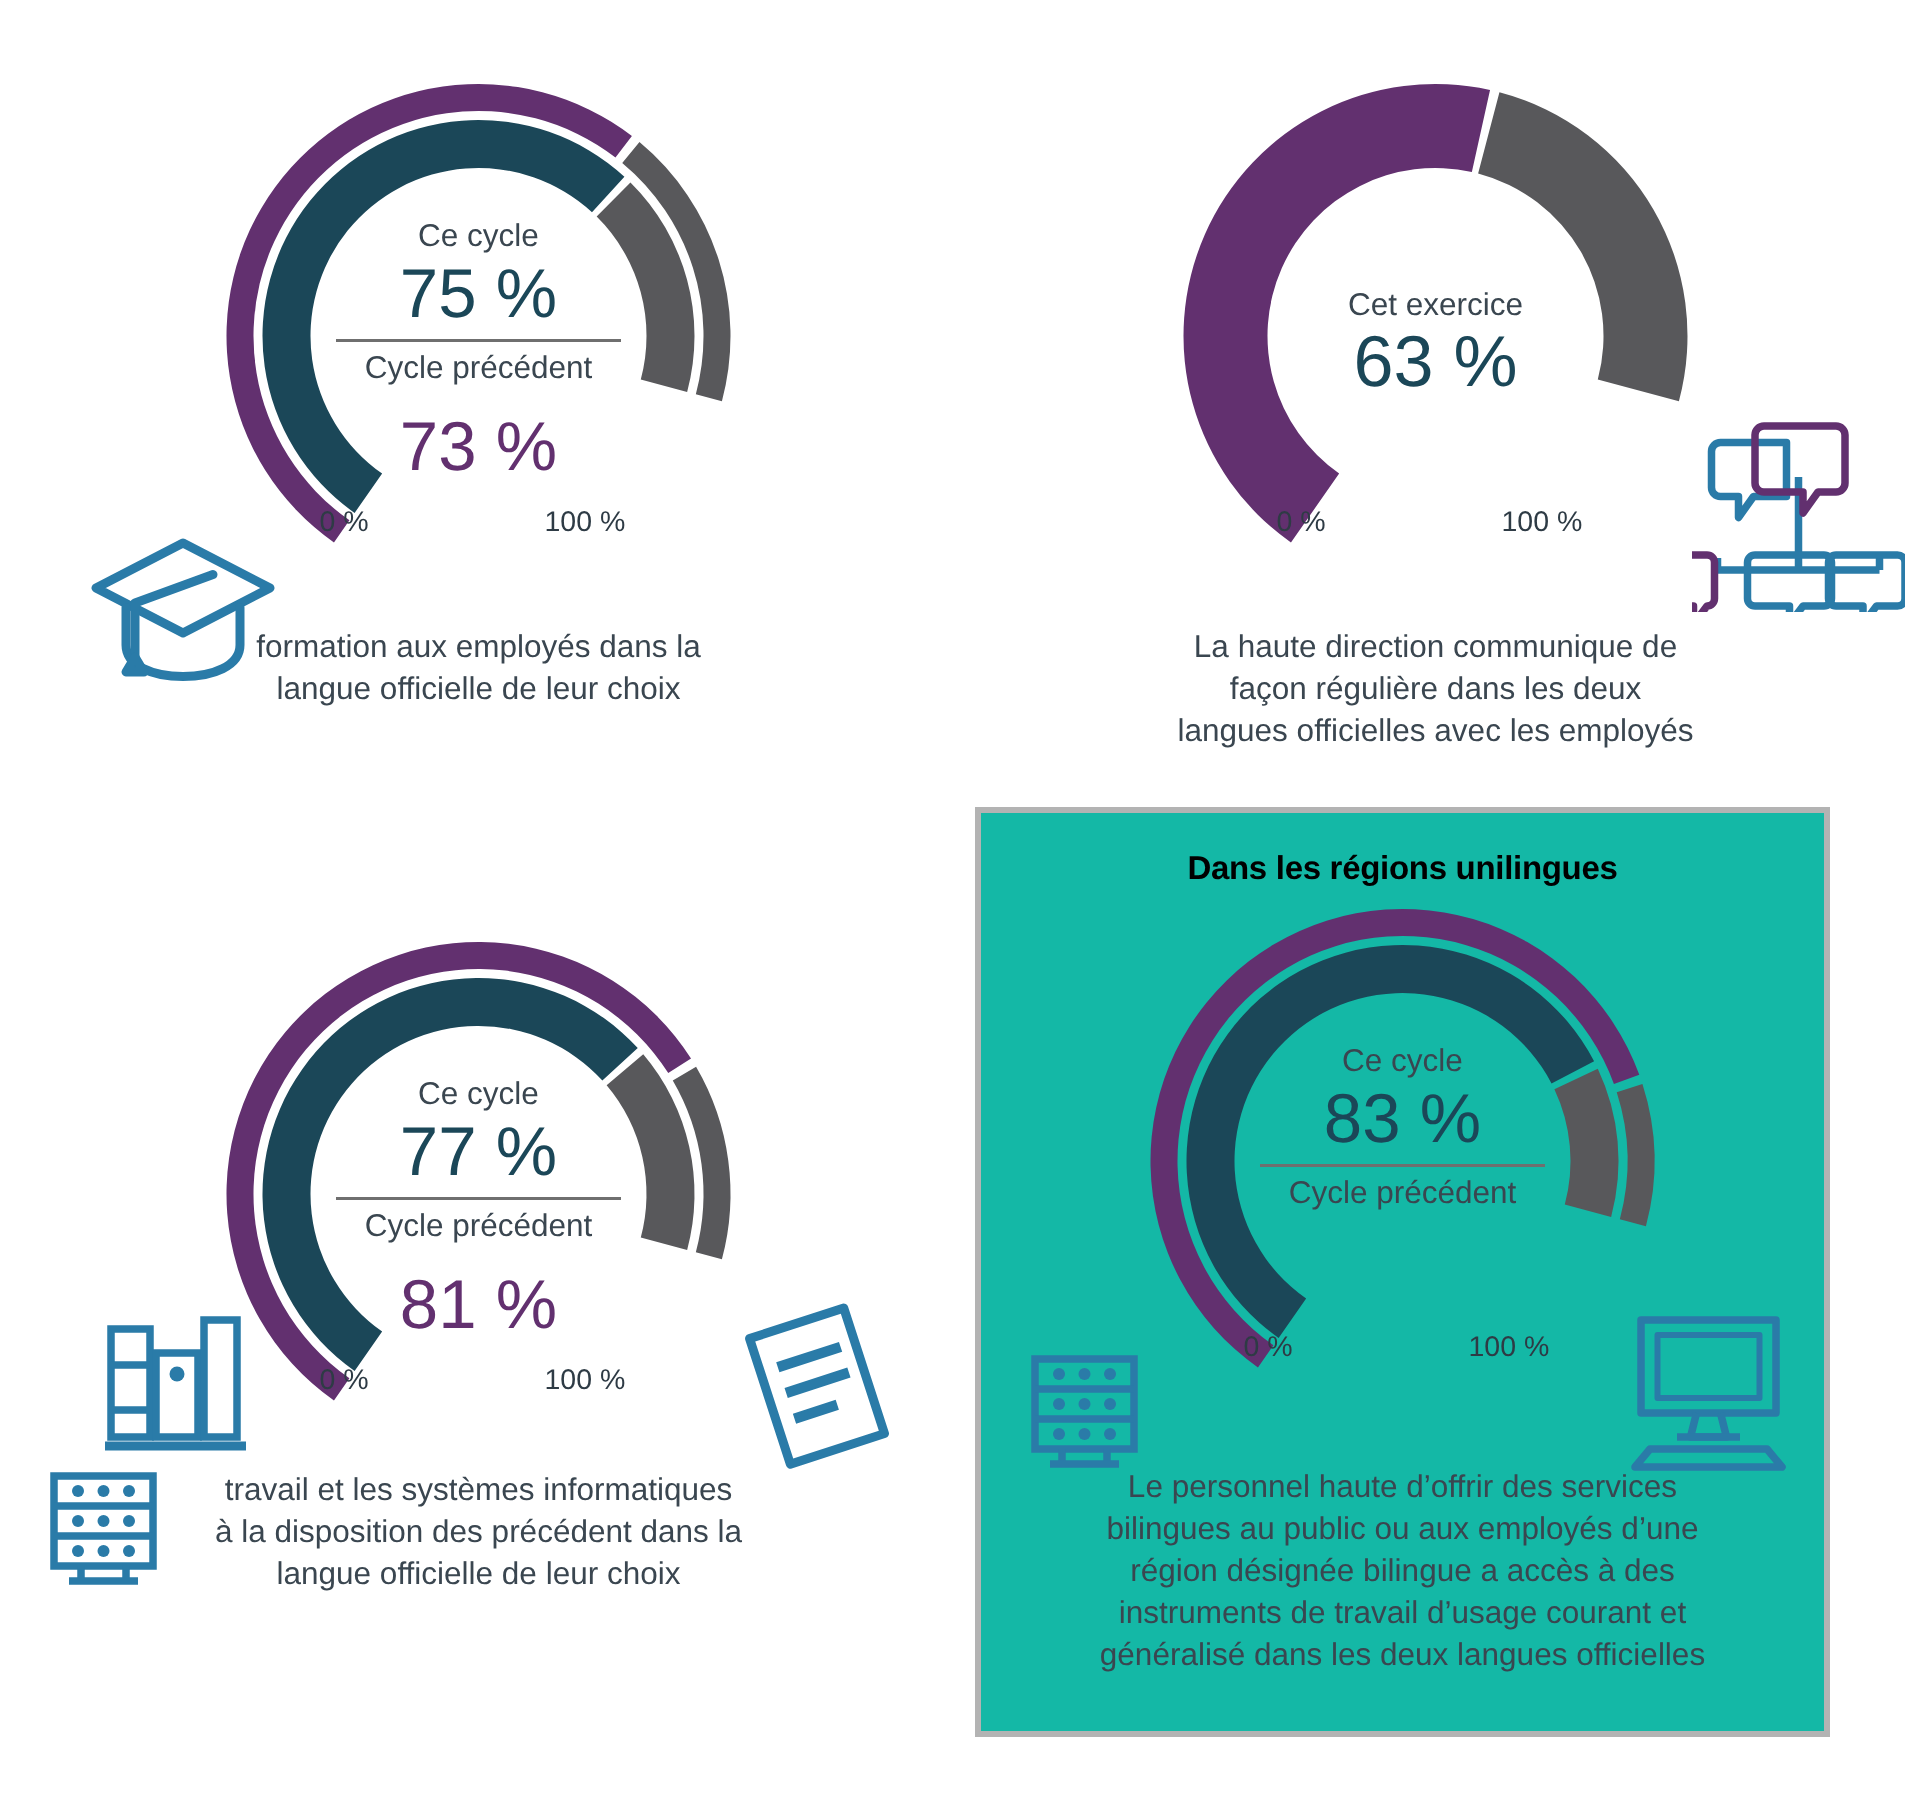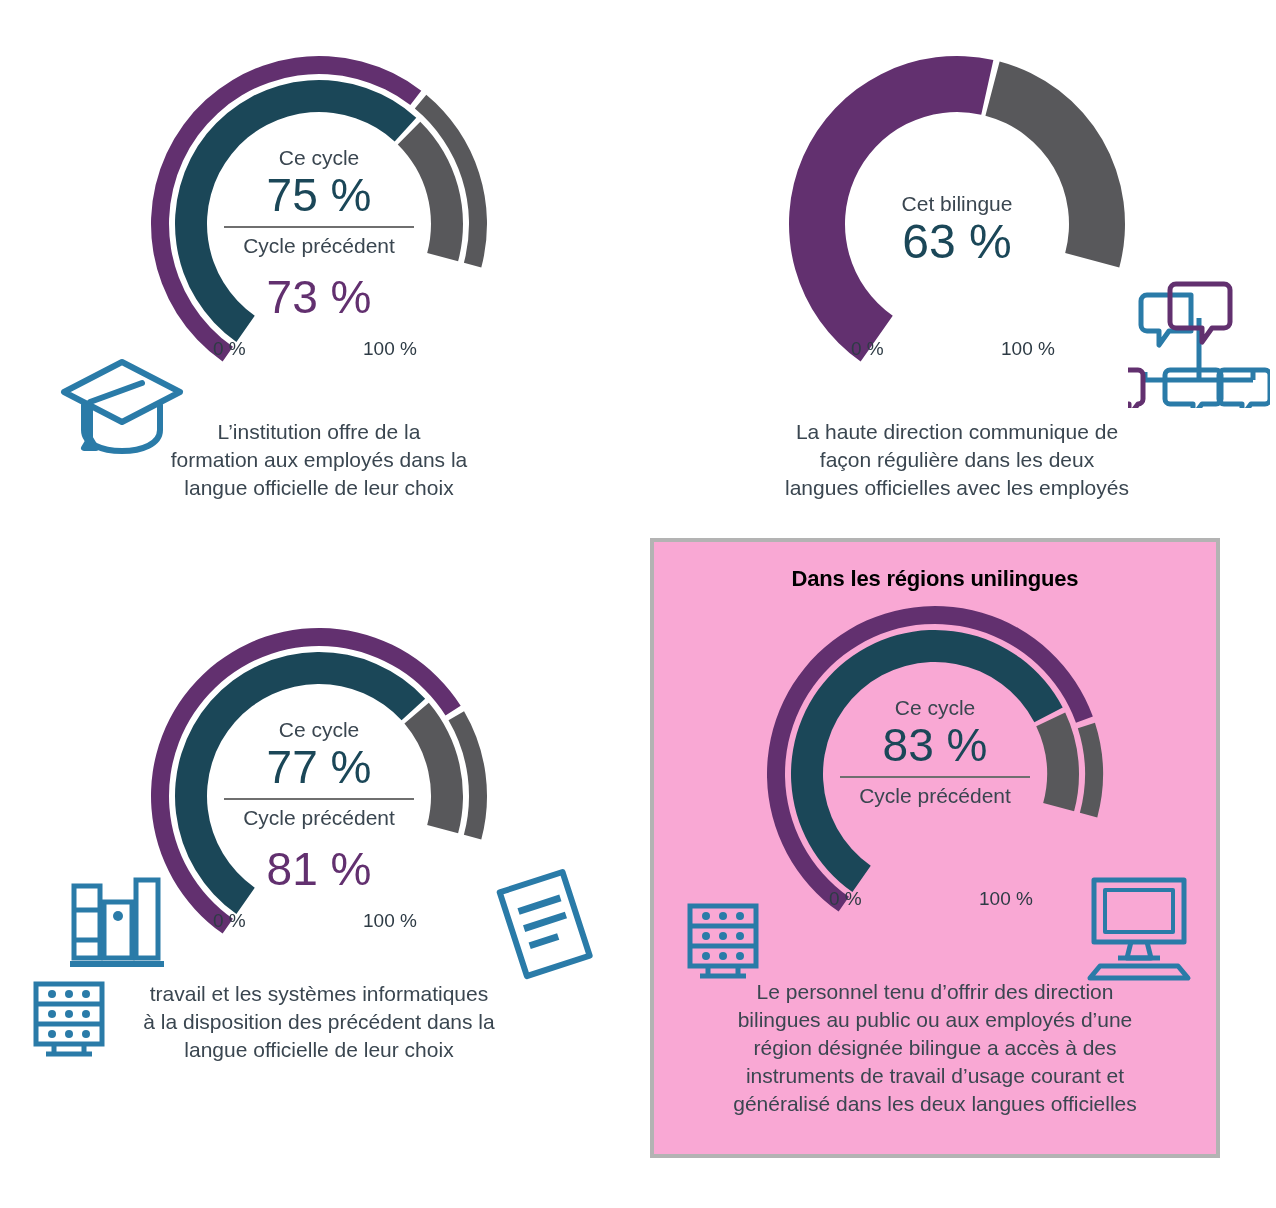--- a/index.html
+++ b/index.html
@@ -19,21 +19,21 @@
   .panel {
     position: absolute;
     box-sizing: border-box;
   }
 
   
   #panel-training      { left: 0px;   top: 0px;    width: 638px; height: 530px; }
   #panel-communication { left: 638px; top: 0px;    width: 638px; height: 530px; }
   #panel-documentation { left: 0px;   top: 530px;  width: 638px; height: 678px; }
   #panel-unilingual    { left: 650px; top: 538px;  width: 570px; height: 620px;
-                         border: 4px solid #b3b3b3; background: #f9a8d4; text-decoration: underline; }
+                         border: 4px solid #b3b3b3; background: #14b8a6; text-decoration: underline; }
 
   .section-title {
     position: absolute;
     left: 0; right: 0;
     top: 24px;
     text-align: center;
     font-size: 22px;
     font-weight: bold;
     color: #000000;
     letter-spacing: -0.2px;
@@ -146,40 +146,39 @@
       <g fill="none" stroke="#2a7ba8" stroke-width="6" stroke-linejoin="round" stroke-linecap="round">
         <path d="M66 10 L124 40 L66 70 L8 40 Z"></path>
         <path d="M28 53 L28 78 C28 92 46 99 66 99 C86 99 104 92 104 78 L104 53"></path>
         <path d="M86 31 L34 50 L34 86"></path>
         <path d="M34 86 L28 96 L40 96 Z"></path>
       </g>
     </svg>
   </div>
 
   <div class="caption" style="top:418px;">
-    <div>L’institution offre de la</div>
     <div>formation aux employés dans la</div>
     <div>langue officielle de leur choix</div>
   </div>
 </div>
 
 <div class="panel" id="panel-communication">
 
   <div class="gauge-wrap" style="top:42px;">
     <svg class="gauge-svg" width="360" height="352" viewBox="0 0 360 352">
       <g>
         <path class="arc-track-single" d="M 222.63133469024731 19.499017533652705 A 168 168 0 0 1 342.2755388165635 225.4815995772234
           L 288.1836925443757 210.98773305148228 A 112 112 0 0 0 208.42088979349822 73.6660116891018 Z" fill="#58585b"></path>
         <path class="arc-value-single" d="M 83.6391586930243 319.61754344055066 A 168 168 0 0 1 216.3618551416012 17.98227080385118
           L 204.24123676106748 72.65484720256745 A 112 112 0 0 0 115.75943912868287 273.7450289603671 Z" fill="#62306f"></path>
       </g>
     </svg>
 
     <div class="readout single" style="top:150px;">
-      <div class="lbl">Cet bilingue</div>
+      <div class="lbl">Cet exercice</div>
       <div class="val-current">63 %</div>
     </div>
 
     <div class="axis-label" style="left:74px; top:296px;">0 %</div>
     <div class="axis-label" style="left:224px; top:296px;">100 %</div>
   </div>
 
   <div class="deco-icon" style="left:490px; top:262px;">
     <svg width="142" height="146" viewBox="0 0 142 146">
       <g fill="none" stroke="#2a7ba8" stroke-width="5" stroke-linejoin="round">
@@ -343,19 +342,19 @@
         <rect x="20" y="8" width="90" height="62"></rect>
         <rect x="31" y="18" width="68" height="42" stroke-width="4"></rect>
         <path d="M57 70 l-4 16 h24 l-4 -16"></path>
         <path d="M44 86 h42"></path>
         <path d="M16 106 l10 -12 h78 l10 12 z"></path>
       </g>
     </svg>
   </div>
 
   <div class="caption" style="top:436px;">
-    <div>Le personnel tenu d’offrir des direction</div>
+    <div>Le personnel haute d’offrir des services</div>
     <div>bilingues au public ou aux employés d’une</div>
     <div>région désignée bilingue a accès à des</div>
     <div>instruments de travail d’usage courant et</div>
     <div>généralisé dans les deux langues officielles</div>
   </div>
 </div>
 
 </body></html>

